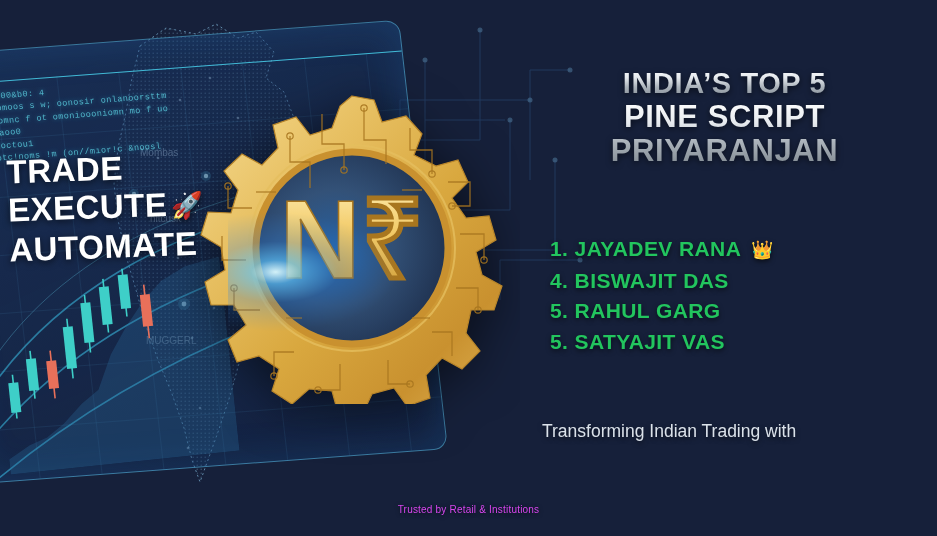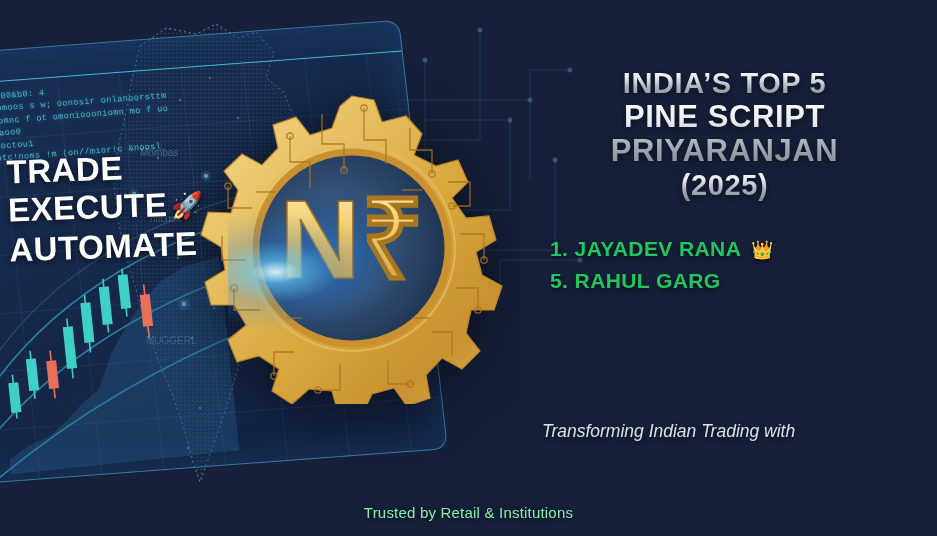--- a/index.html
+++ b/index.html
@@ -70,27 +70,27 @@
     -webkit-background-clip:text;background-clip:text;color:transparent;
     -webkit-text-fill-color:transparent;
     filter:drop-shadow(0 2px 3px rgba(0,0,0,.55));}
   .title .tl.big{font-size:31px;}
 
   .list{position:absolute;left:38px;top:234px;width:380px;}
   .li{font-size:21px;font-weight:700;color:#22c55e;letter-spacing:.4px;
     line-height:30.5px;text-shadow:0 2px 5px rgba(0,0,0,.6);white-space:nowrap;}
   .crown{font-size:18px;margin-left:5px;}
 
-  .tagline{position:absolute;left:30px;top:418px;width:390px;font-style:italic;}
+  .tagline{position:absolute;left:30px;top:418px;width:390px;}
   .tagline div{font-size:17.5px;color:#dbe2ea;line-height:26px;
     text-shadow:0 2px 5px rgba(0,0,0,.55);}
   .tagline .l2{padding-left:9px;}
 
   .footer{position:absolute;left:0;top:504px;width:937px;text-align:center;
-    font-size:15px;color:#86efac;letter-spacing:.2px;
+    font-size:10px;color:#d946ef;letter-spacing:.2px;
     text-shadow:0 1px 4px rgba(0,0,0,.6);}
 
   .bgcircuit{position:absolute;left:330px;top:0;width:260px;height:330px;opacity:.5;}
 </style>
 </head>
 <body>
 
 <div id="poster">
 
   <svg class="bgcircuit" viewBox="0 0 260 330">
@@ -296,33 +296,40 @@
       </div>
       <div>AUTOMATE</div>
     </div>
   </div>
 
   <div class="right">
 
     <div class="title">
       <div class="tl">INDIA’S TOP 5</div>
       <div class="tl big">PINE SCRIPT PRIYARANJAN</div>
-      <div class="tl">(2025)</div>
     </div>
 
     <div class="list">
       <div class="li">
         <span>1.</span>
         <span>JAYADEV RANA</span>
         <span class="crown">👑</span>
       </div>
       <div class="li">
+        <span>4.</span>
+        <span>BISWAJIT DAS</span>
+      </div>
+      <div class="li">
         <span>5.</span>
         <span>RAHUL GARG</span>
       </div>
+      <div class="li">
+        <span>5.</span>
+        <span>SATYAJIT VAS</span>
+      </div>
     </div>
 
     <div class="tagline">
       <div>Transforming Indian Trading with</div>
     </div>
   </div>
 
   <div class="footer">Trusted by Retail &amp; Institutions</div>
 </div>
 

